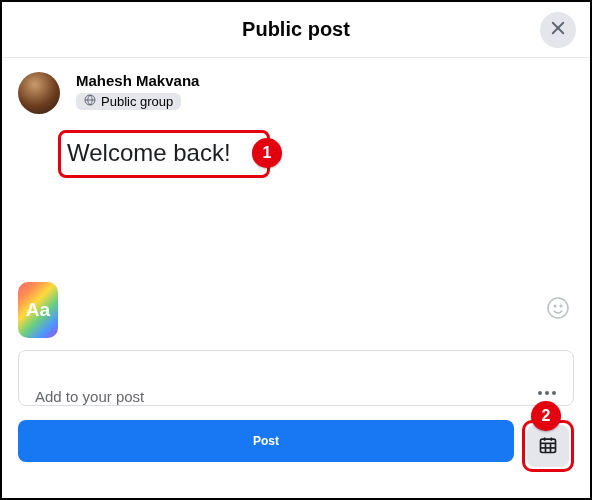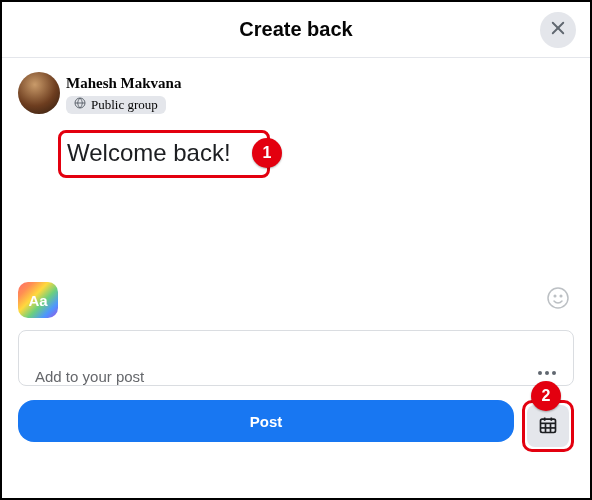--- a/index.html
+++ b/index.html
@@ -32,21 +32,21 @@
     height: 36px;
     border-radius: 50%;
     background: #e4e6eb;
     display: flex;
     align-items: center;
     justify-content: center;
     cursor: pointer;
   }
   .close-btn svg { width: 18px; height: 18px; }
   .content { padding: 14px 16px 0 16px; }
-  .user-row { display: flex; align-items: flex-end; gap: 6px; font-family: Liberation Serif, serif; }
+  .user-row { display: flex; align-items: flex-start; gap: 16px; }
   .avatar {
     width: 42px; height: 42px; border-radius: 50%;
     background: radial-gradient(circle at 40% 30%, #c99b6a 0%, #6d3d1f 55%, #2b1a0e 100%);
     flex-shrink: 0;
   }
   .user-col { display: flex; flex-direction: column; gap: 4px; }
   .user-name { font-size: 15px; font-weight: 600; color: #050505; }
   .audience-pill {
     display: inline-flex; align-items: center; gap: 5px;
     background: #e4e6eb; border-radius: 6px;
@@ -69,24 +69,24 @@
     display: flex; align-items: center; justify-content: center;
     font-weight: 700; font-size: 16px;
     box-shadow: 0 1px 2px rgba(0,0,0,.3);
   }
   .callout-1 { left: 234px; top: 8px; }
   .aa-emoji-row {
     display: flex; align-items: center; justify-content: space-between;
     margin-top: 104px; padding-right: 2px;
   }
   .aa-btn {
-    width: 40px; height: 36px; border-radius: 10px;
+    width: 40px; height: 56px; border-radius: 10px;
     background: linear-gradient(135deg,#ff6b6b 0%,#ff8e53 20%,#ffd93d 40%,#6bcf7f 60%,#4d96ff 80%,#9b51e0 100%);
     display: flex; align-items: center; justify-content: center;
-    color: #fff; font-weight: 700; font-size: 15px;
+    color: #fff; font-weight: 700; font-size: 19px;
     cursor: pointer;
   }
   .emoji-btn {
     width: 28px; height: 28px;
     display: flex; align-items: center; justify-content: center;
     cursor: pointer;
   }
   .emoji-btn svg { width: 24px; height: 24px; }
   .addto {
     margin-top: 12px;
@@ -100,41 +100,41 @@
   .ai { width: 24px; height: 24px; display:flex; align-items:center; justify-content:center; }
   .more-dots { display:flex; gap:3px; }
   .more-dots span { width:4px; height:4px; border-radius:50%; background:#606770; }
   .action-row {
     display: flex; gap: 8px; margin-top: 14px; align-items: stretch;
     padding: 0 0 14px 0; position: relative;
   }
   .post-btn {
     flex: 1; height: 42px;
     background: #1877f2; color: #fff;
-    border-radius: 16px; border: none;
-    font-size: 15px; font-weight: 600;
+    border-radius: 8px; border: none;
+    font-size: 12px; font-weight: 600;
     cursor: pointer;
   }
   .schedule-wrap {
     border: 3px solid #e3000f; border-radius: 10px; padding: 2px;
   }
   .schedule-btn {
     width: 42px; height: 42px;
     background: #e4e6eb; border-radius: 8px; border: none;
     display:flex; align-items:center; justify-content:center;
     cursor:pointer;
   }
   .schedule-btn svg { width:20px; height:20px; }
   .callout-2 { right: 10px; top: -22px; }
 </style>
 </head>
 <body>
 
 <div class="header">
-  <div class="header-title">Create back</div>
+  <div class="header-title">Public post</div>
   <div class="close-btn">
     <span>
       <svg viewBox="0 0 24 24" fill="none" stroke="#606770" stroke-width="2.5" stroke-linecap="round">
           <line x1="5" y1="5" x2="19" y2="19"></line>
           <line x1="19" y1="5" x2="5" y2="19"></line>
         </svg>
     </span>
   </div>
 </div>
 

